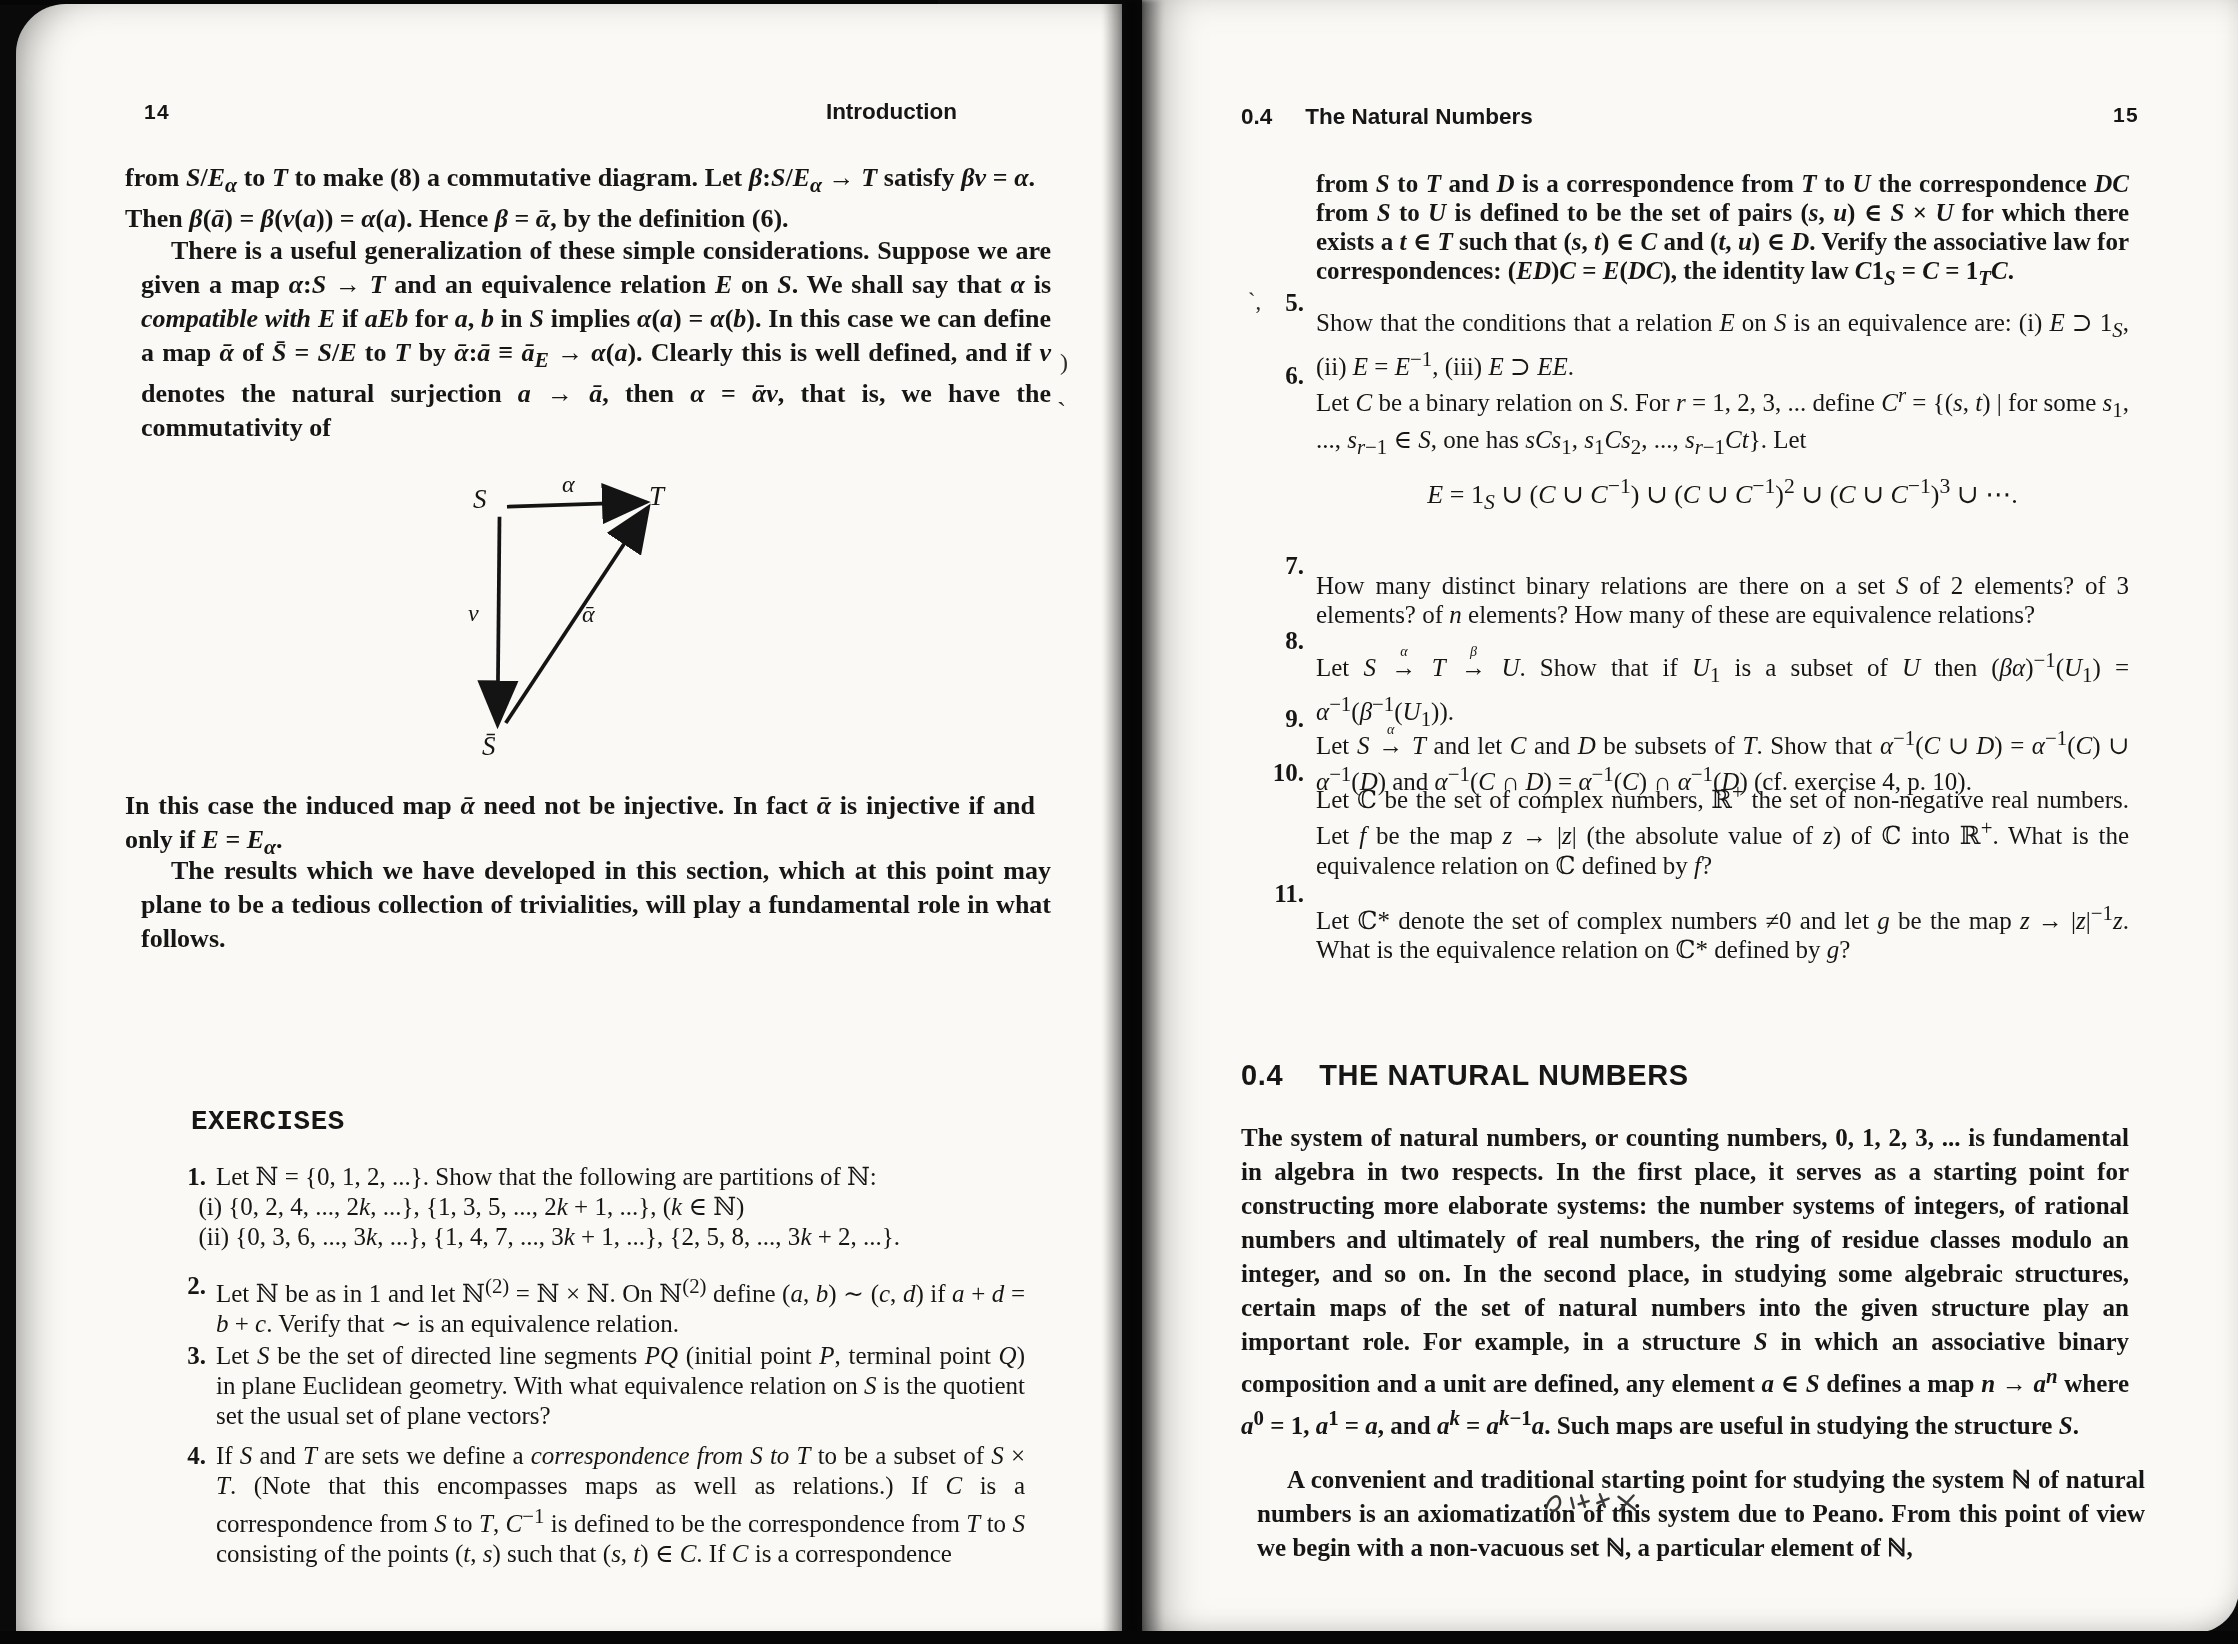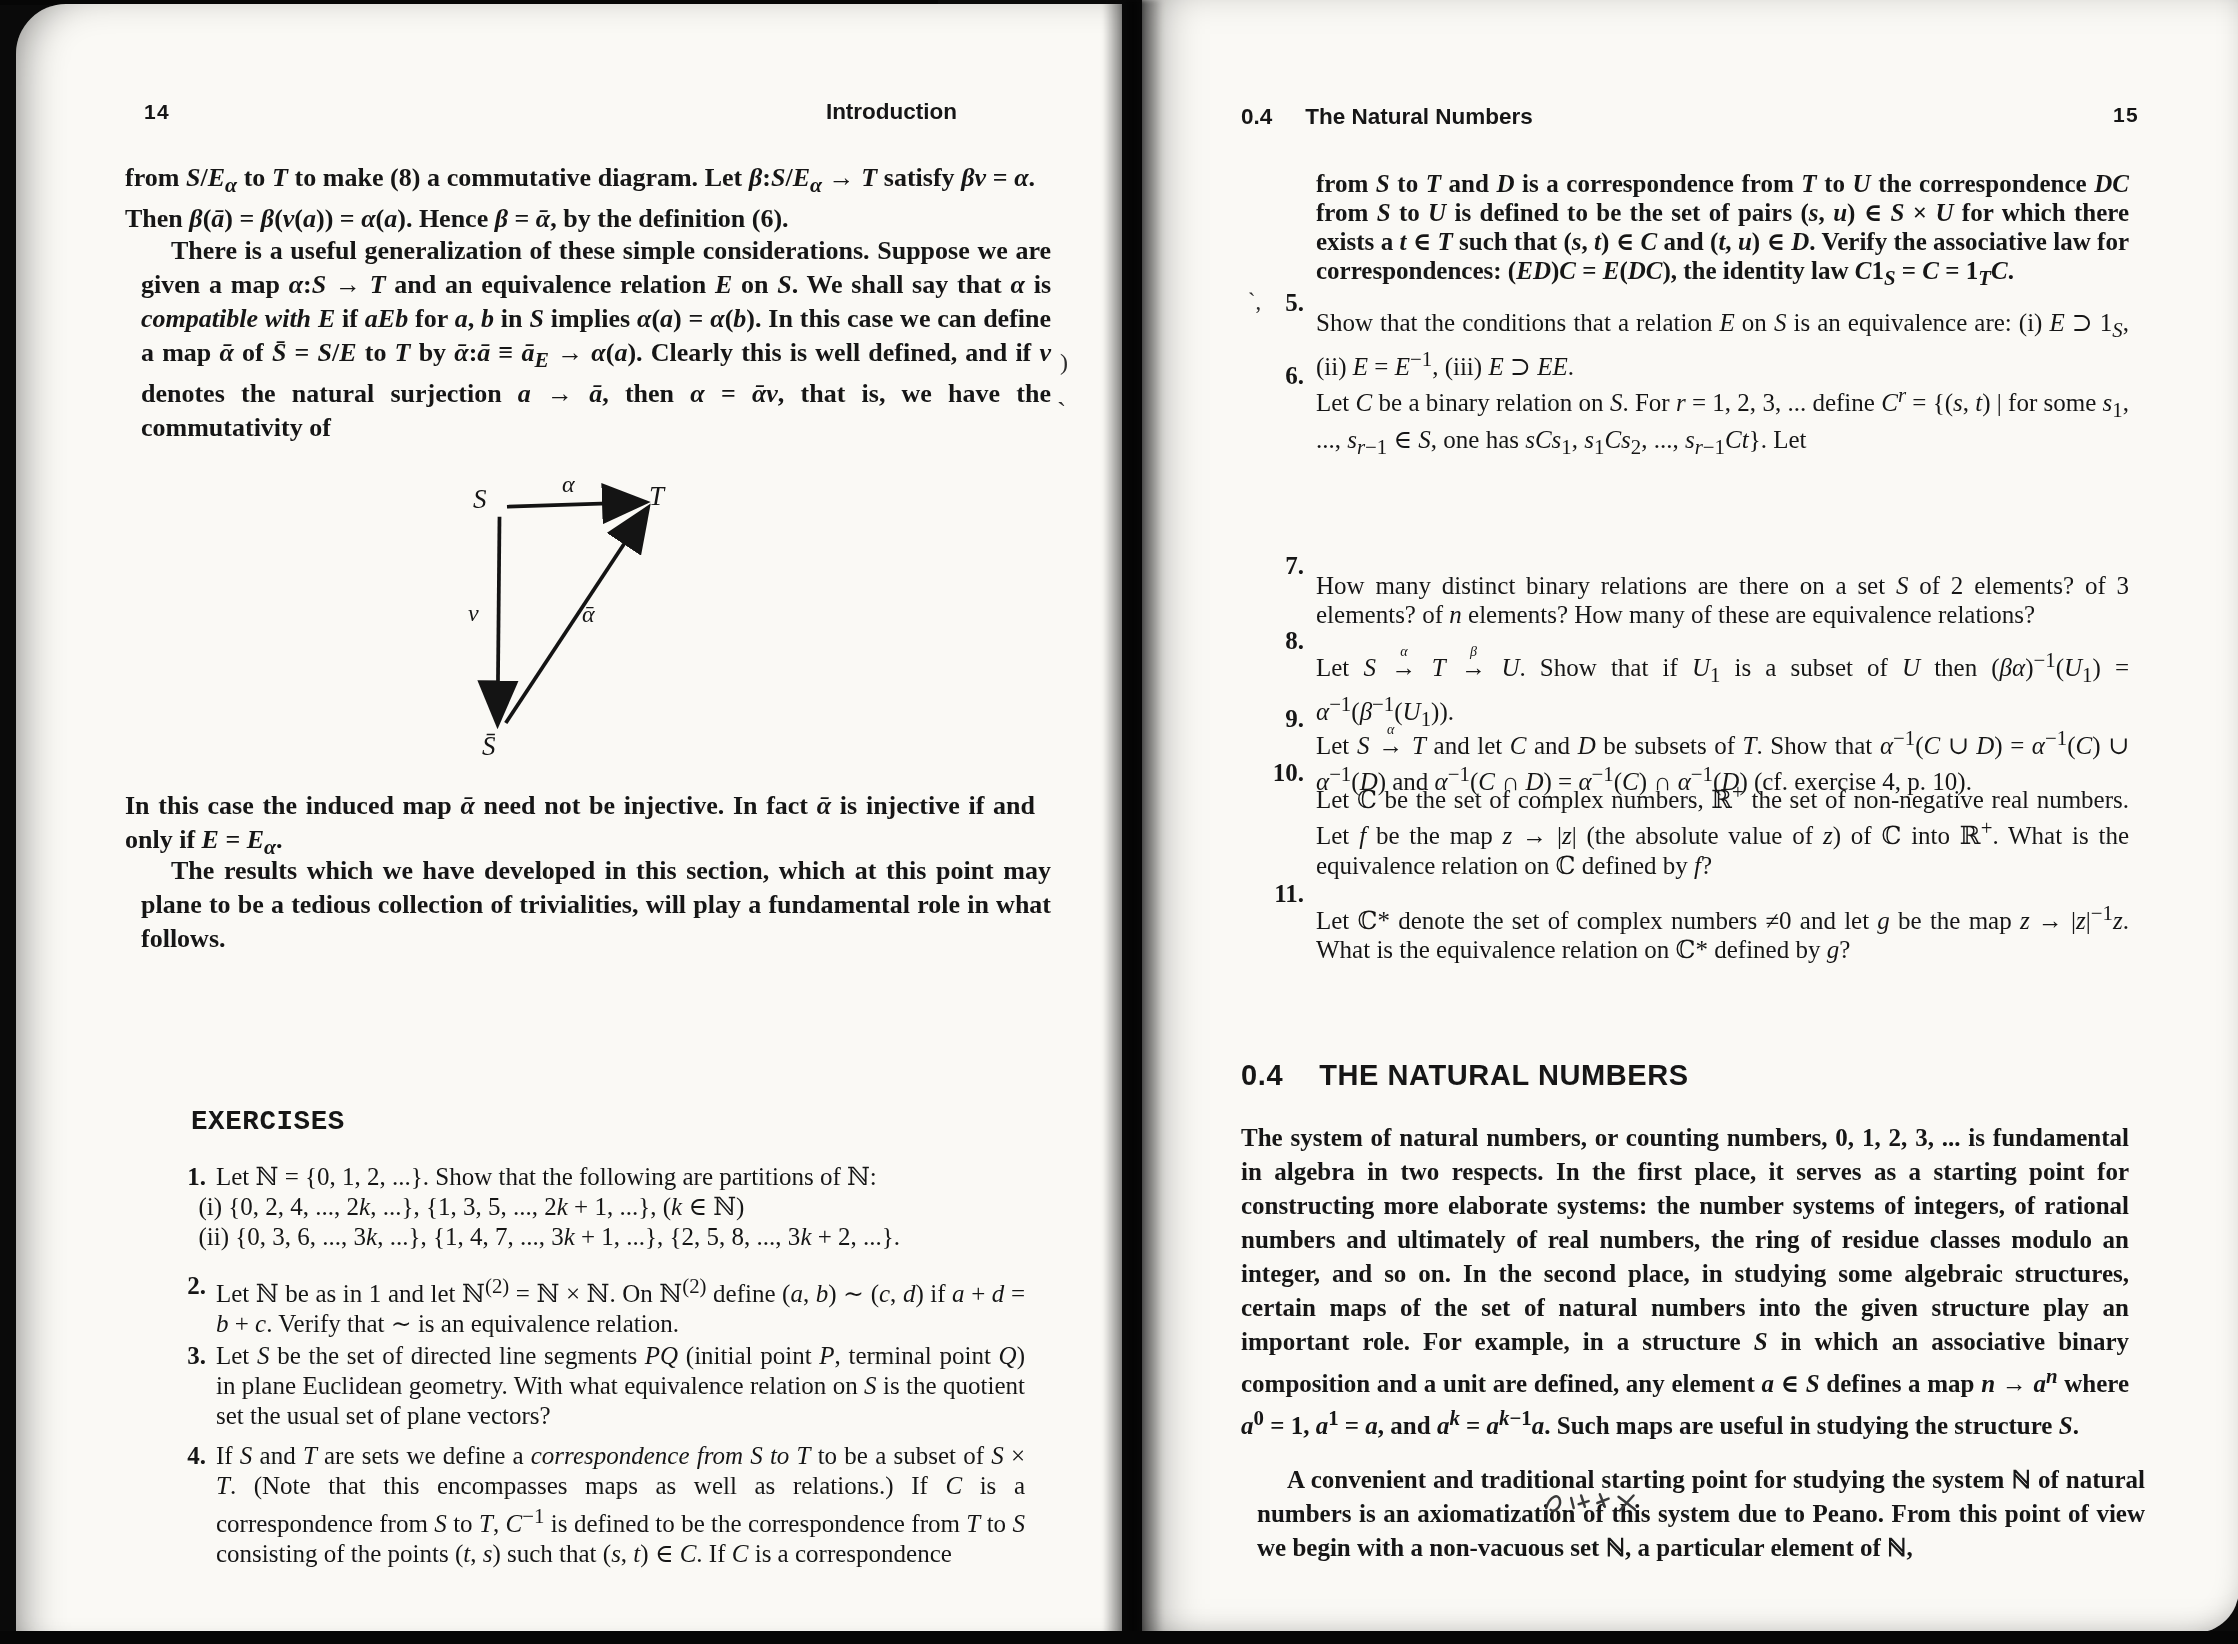--- a/index.html
+++ b/index.html
@@ -128,20 +128,21 @@
 <span class="margin-mark" style="left:1248px;top:289px;font-size:22.5px;">ˋ,</span>
 
 <div class="ex ex-r" style="top:288px;">
   <span class="num serif">5.</span>
   <div class="body serif">Show that the conditions that a relation <i>E</i> on <i>S</i> is an equivalence are: (i) <i>E</i> ⊃ 1<sub><i>S</i></sub>, (ii) <i>E</i> = <i>E</i><sup>−1</sup>, (iii) <i>E</i> ⊃ <i>EE</i>.</div>
 </div>
 <div class="ex ex-r" style="top:361px;">
   <span class="num serif">6.</span>
   <div class="body serif">
     <div>Let <i>C</i> be a binary relation on <i>S</i>. For <i>r</i> = 1, 2, 3, ... define <i>C</i><sup><i>r</i></sup> = {(<i>s</i>, <i>t</i>) | for some <i>s</i><sub>1</sub>, ..., <i>s</i><sub><i>r</i>−1</sub> ∈ <i>S</i>, one has <i>sCs</i><sub>1</sub>, <i>s</i><sub>1</sub><i>Cs</i><sub>2</sub>, ..., <i>s</i><sub><i>r</i>−1</sub><i>Ct</i>}. Let</div>
+    <div class="eq"><i>E</i> = 1<sub><i>S</i></sub> ∪ (<i>C</i> ∪ <i>C</i><sup>−1</sup>) ∪ (<i>C</i> ∪ <i>C</i><sup>−1</sup>)<sup>2</sup> ∪ (<i>C</i> ∪ <i>C</i><sup>−1</sup>)<sup>3</sup> ∪ ⋯.</div>
   </div>
 </div>
 <div class="ex ex-r" style="top:551px;">
   <span class="num serif">7.</span>
   <div class="body serif">How many distinct binary relations are there on a set <i>S</i> of 2 elements? of 3 elements? of <i>n</i> elements? How many of these are equivalence relations?</div>
 </div>
 <div class="ex ex-r" style="top:626px;">
   <span class="num serif">8.</span>
   <div class="body serif">Let <i>S</i> <span class="oarr"><span class="olbl">α</span>→</span> <i>T</i> <span class="oarr"><span class="olbl">β</span>→</span> <i>U</i>. Show that if <i>U</i><sub>1</sub> is a subset of <i>U</i> then (<i>βα</i>)<sup>−1</sup>(<i>U</i><sub>1</sub>) = <i>α</i><sup>−1</sup>(<i>β</i><sup>−1</sup>(<i>U</i><sub>1</sub>)).</div>
 </div>

